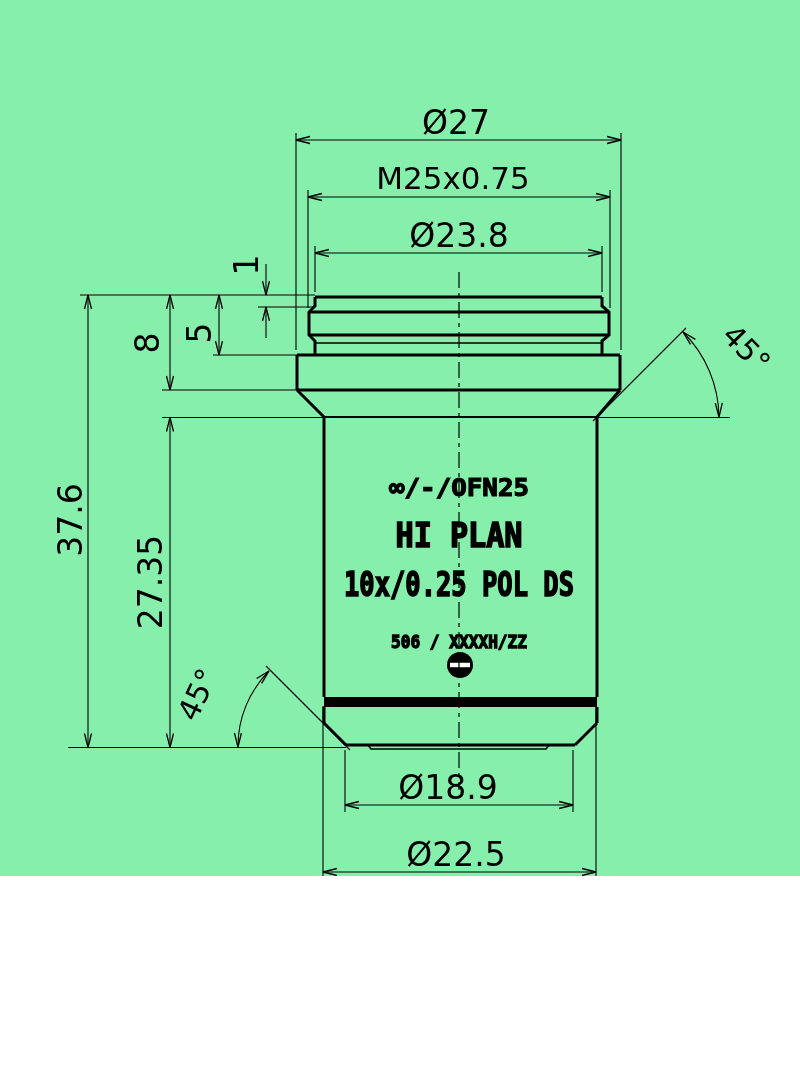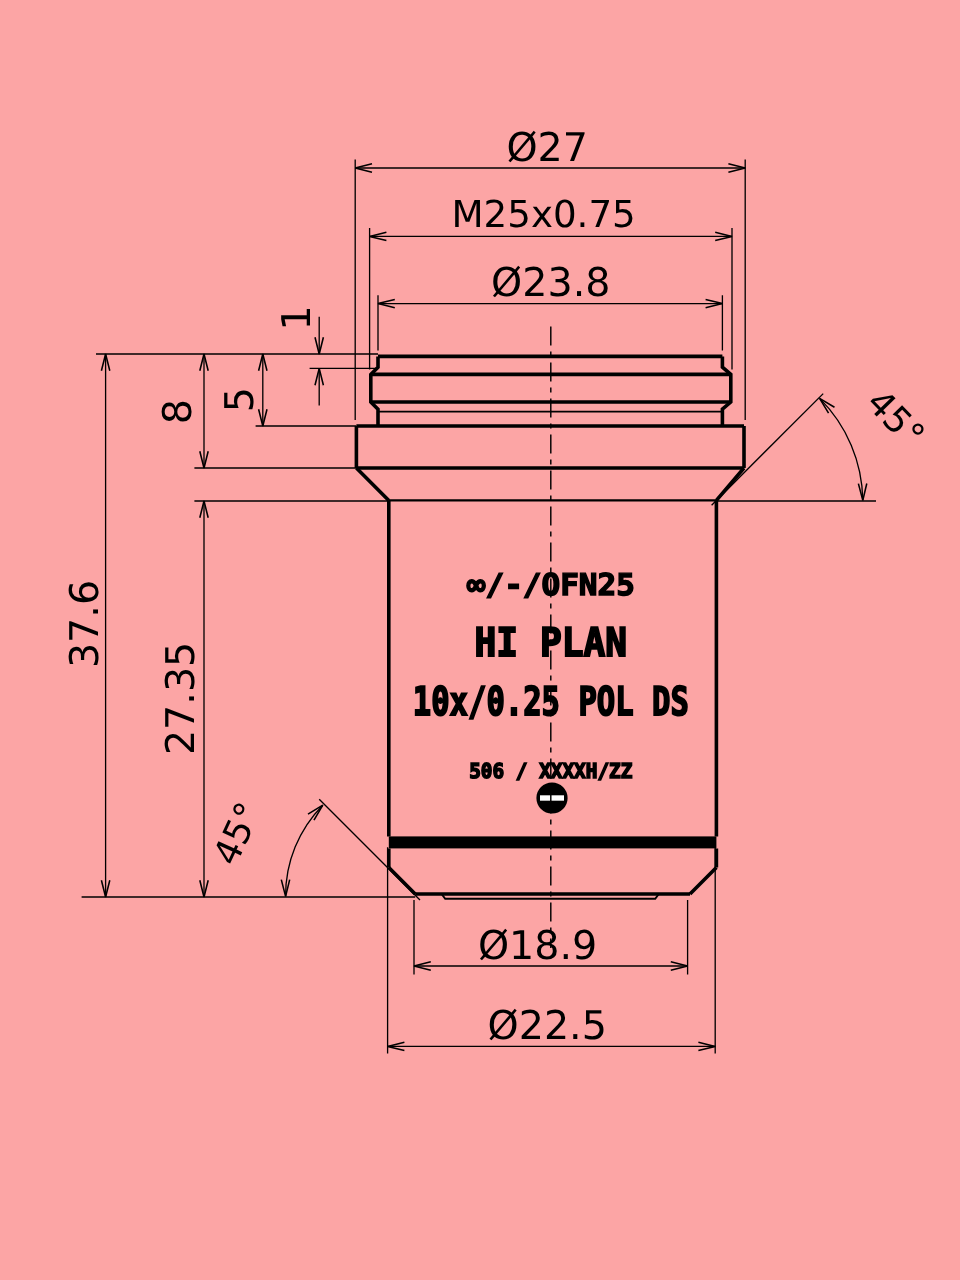--- a/index.html
+++ b/index.html
@@ -1,16 +1,16 @@
 <!DOCTYPE html>
 <html><head>
 <meta charset="utf-8">
 <style>
   html,body{margin:0;padding:0;background:#ffffff;}
-  .stage{width:800px;height:1067px;background:#fca5a5;position:relative;overflow:hidden;}
+  .stage{width:800px;height:876px;background:#86efac;position:relative;overflow:hidden;}
   svg{display:block;}
   .ol{stroke:#000;stroke-width:3;fill:none;stroke-linejoin:miter;}
   .ol2{stroke:#000;stroke-width:2;fill:none;}
   .thin{stroke:#000;stroke-width:1.6;fill:none;}
   .dim{stroke:#000;stroke-width:1.1;fill:none;}
   .cl{stroke:#000;stroke-width:1.2;fill:none;stroke-dasharray:16 5 4 5;}
   text{fill:#000;}
   .dt{font-family:"DejaVu Sans","Liberation Sans",sans-serif;font-size:33px;}
   .dts{font-family:"DejaVu Sans","Liberation Sans",sans-serif;font-size:31px;}
   .ang{font-family:"DejaVu Sans","Liberation Sans",sans-serif;font-size:30px;}

